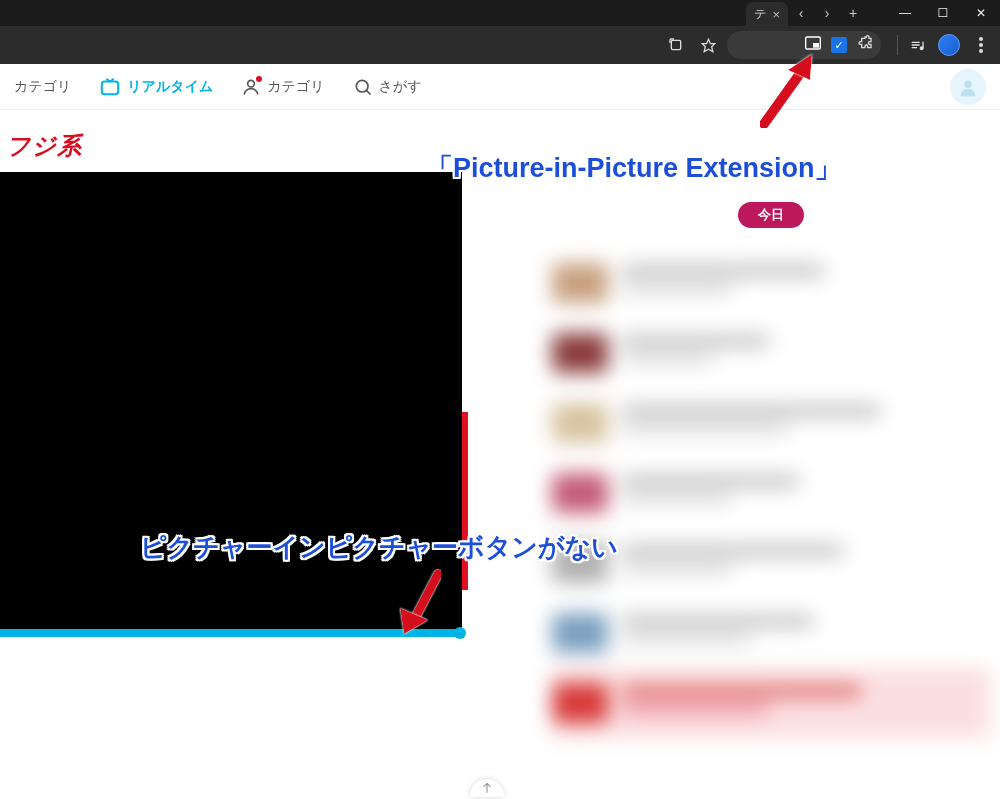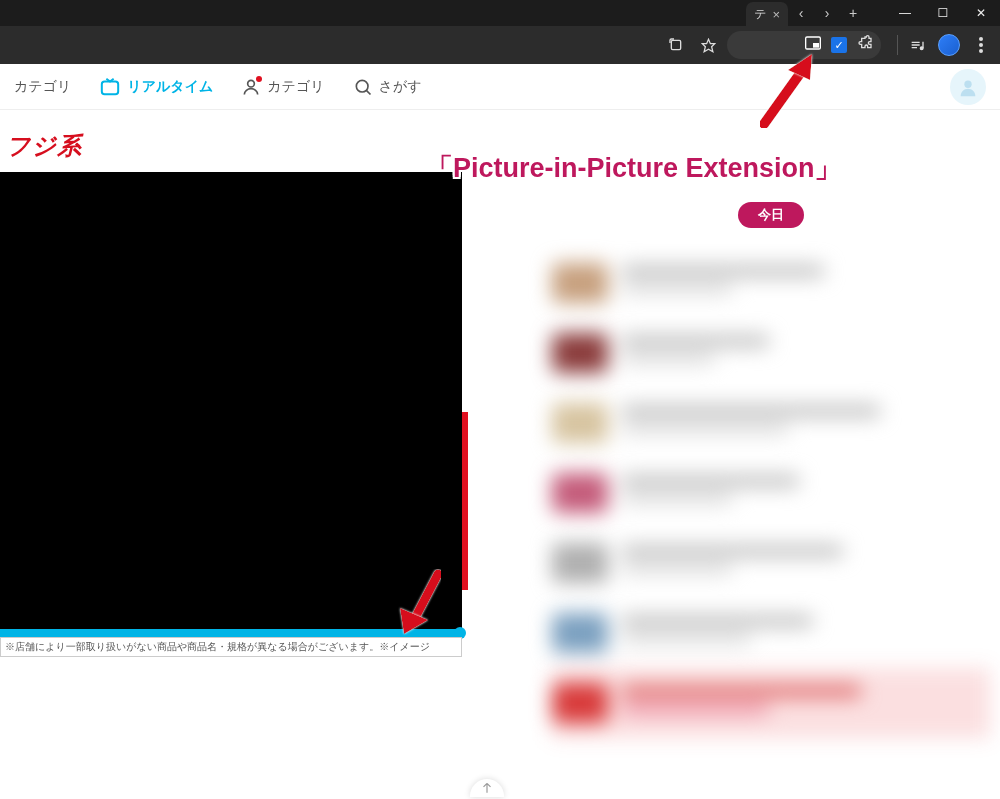--- a/index.html
+++ b/index.html
@@ -185,21 +185,21 @@
     gap: 14px;
     filter: blur(10px);
   }
   .blur-thumb { width:56px; height:40px; border-radius:6px; }
   .blur-lines { flex:1; }
   .blur-line { height:12px; border-radius:4px; margin-bottom:6px; background:#bbb; }
 
   
   .annot {
     position:absolute;
-    color:#be185d;
+    color:#1d4ed8;
     font-weight:800;
     text-shadow:
       -2px -2px 0 #fff, 2px -2px 0 #fff, -2px 2px 0 #fff, 2px 2px 0 #fff,
       0 -2px 0 #fff, 0 2px 0 #fff, -2px 0 0 #fff, 2px 0 0 #fff;
     line-height: 1.35;
     pointer-events:none;
     white-space: nowrap;
   }
   .annot.top { left:426px; top:150px; font-size:27px; }
   .annot.bot { left:140px; top:495px; font-size:26px; }
@@ -338,23 +338,20 @@
 <div class="main-row">
 
   <div class="player-col">
     <div class="video-area">
       <div class="red-side-accent"></div>
     </div>
     <div class="seekbar">
       <div class="seekbar-fill"></div>
       <div class="seekbar-thumb"></div>
     </div>
-    <div class="player-caption-strip">
-      <span>※店舗により一部取り扱いがない商品や商品名・規格が異なる場合がございます。※イメージ</span>
-    </div>
   </div>
 
   <div class="schedule-col">
     <div class="today-wrap">
       <span class="today-pill">今日</span>
     </div>
     <div class="schedule-blur">
       <div class="blur-row">
           <div class="blur-thumb" style="background:#c7a07e"></div>
           <div class="blur-lines">
@@ -413,20 +410,21 @@
   <svg width="14" height="14" viewBox="0 0 24 24" fill="none" stroke="#999" stroke-width="2">
       <path d="M12 4v16M12 4l6 6M12 4l-6 6"></path>
     </svg>
 </div>
 
 <div class="annot top">
   <span>「Picture-in-Picture Extension」</span><br>
 </div>
 <div class="annot bot">
   <br>
+  <span>ピクチャーインピクチャーボタンがない</span>
 </div>
 
 <svg class="arrow" style="left:752px; top:50px;" width="68" height="78" viewBox="0 0 68 78">
   <defs>
       <filter id="ds1">
         <feDropShadow dx="0" dy="0" stdDeviation="1" flood-color="#fff"></feDropShadow>
       </filter>
     </defs>
   <path d="M12 74 L52 18" stroke="#d60e1e" stroke-width="10" stroke-linecap="round" filter="url(#ds1)"></path>
   <polygon points="60,4 36,20 58,30" fill="#d60e1e" filter="url(#ds1)"></polygon>

